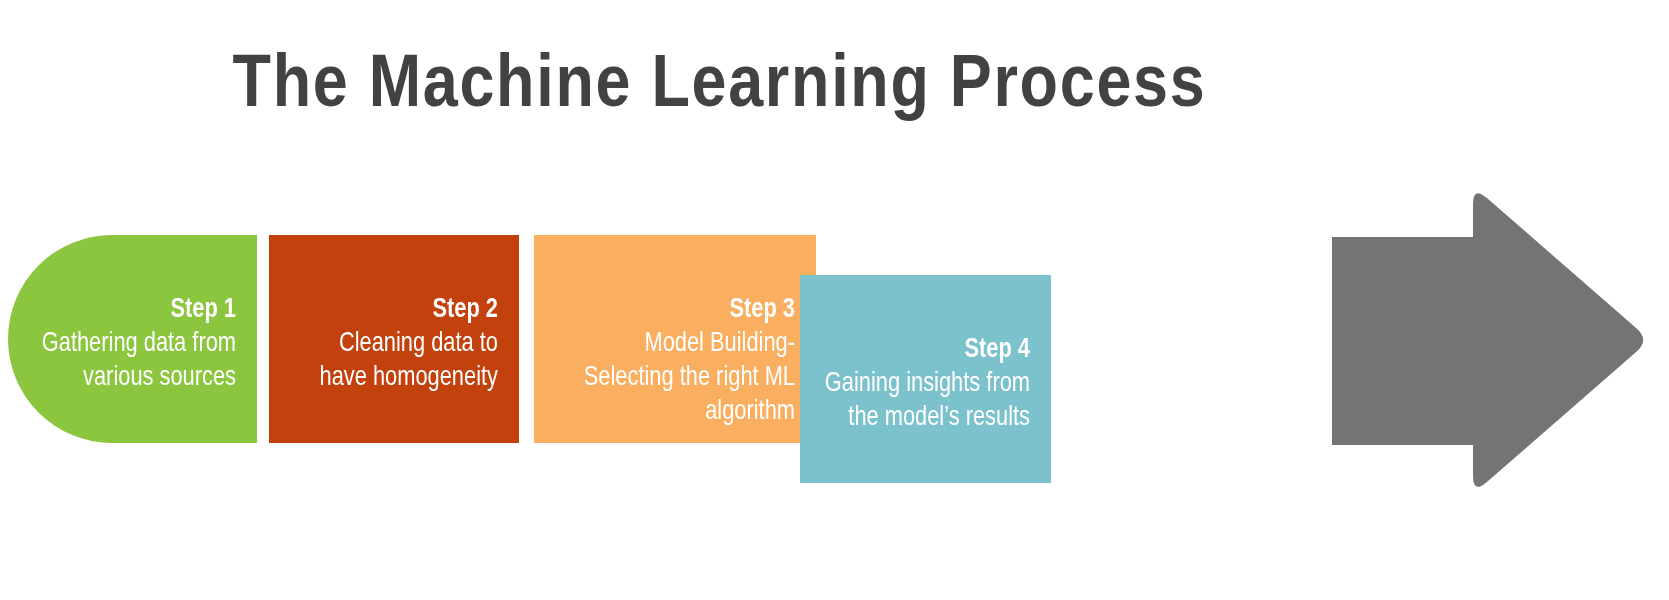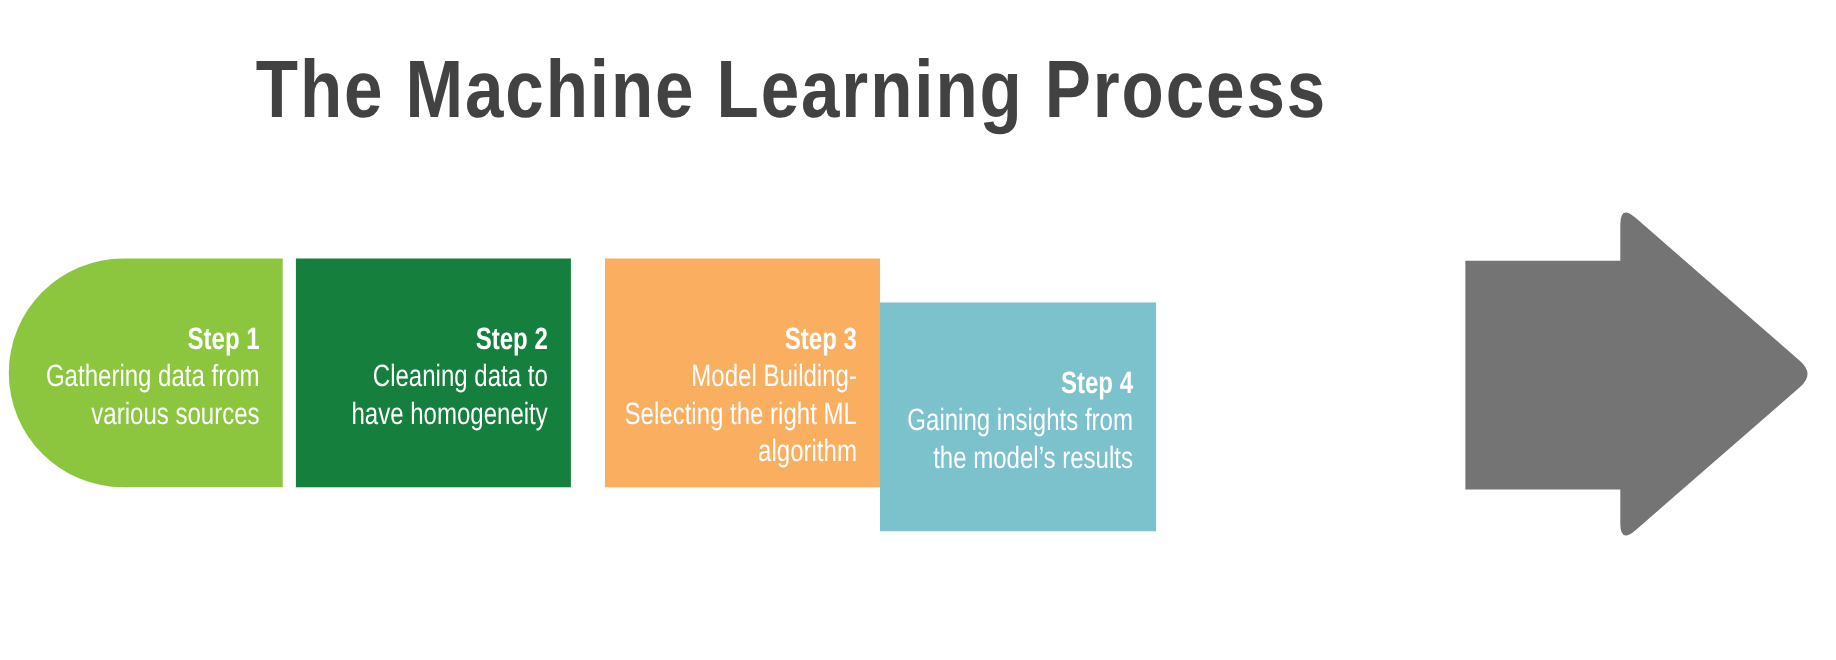--- a/index.html
+++ b/index.html
@@ -33,21 +33,21 @@
     transform-origin: 50% 0;
     white-space: nowrap;
   }
   .step-box {
     position: absolute;
     top: 235px;
     height: 208px;
   }
   .pos1 { left: 8px;    width: 249px; border-radius: 104px 0 0 104px; text-decoration: underline; }
   .pos2 { left: 269px;  width: 250px; }
-  .pos3 { left: 550px;  width: 250px; }
+  .pos3 { left: 534px;  width: 250px; padding-left: 32px; }
   .pos4 { left: 800px;  width: 251px; }
   .pos5 { left: 1066px; width: 251px; }
   .step-text {
     position: absolute;
     top: 56px;
     right: 21px;
     width: 330px;
     text-align: right;
     color: #ffffff;
     font-size: 28px;
@@ -75,21 +75,21 @@
   <div class="title" style="color: rgb(66, 66, 66);">The Machine Learning Process</div>
 
   <div class="step-box pos1" style="background: rgb(140, 198, 63);">
     <div class="step-text">
       <div class="step-label">Step 1</div>
       <div class="step-line">Gathering data from</div>
       <div class="step-line">various sources</div>
     </div>
   </div>
 
-  <div class="step-box pos2" style="background: #15803d;">
+  <div class="step-box pos2" style="background: #c2410c;">
     <div class="step-text">
       <div class="step-label">Step 2</div>
       <div class="step-line">Cleaning data to</div>
       <div class="step-line">have homogeneity</div>
     </div>
   </div>
 
   <div class="step-box pos3" style="background: rgb(250, 174, 96);">
     <div class="step-text">
       <div class="step-label">Step 3</div>

